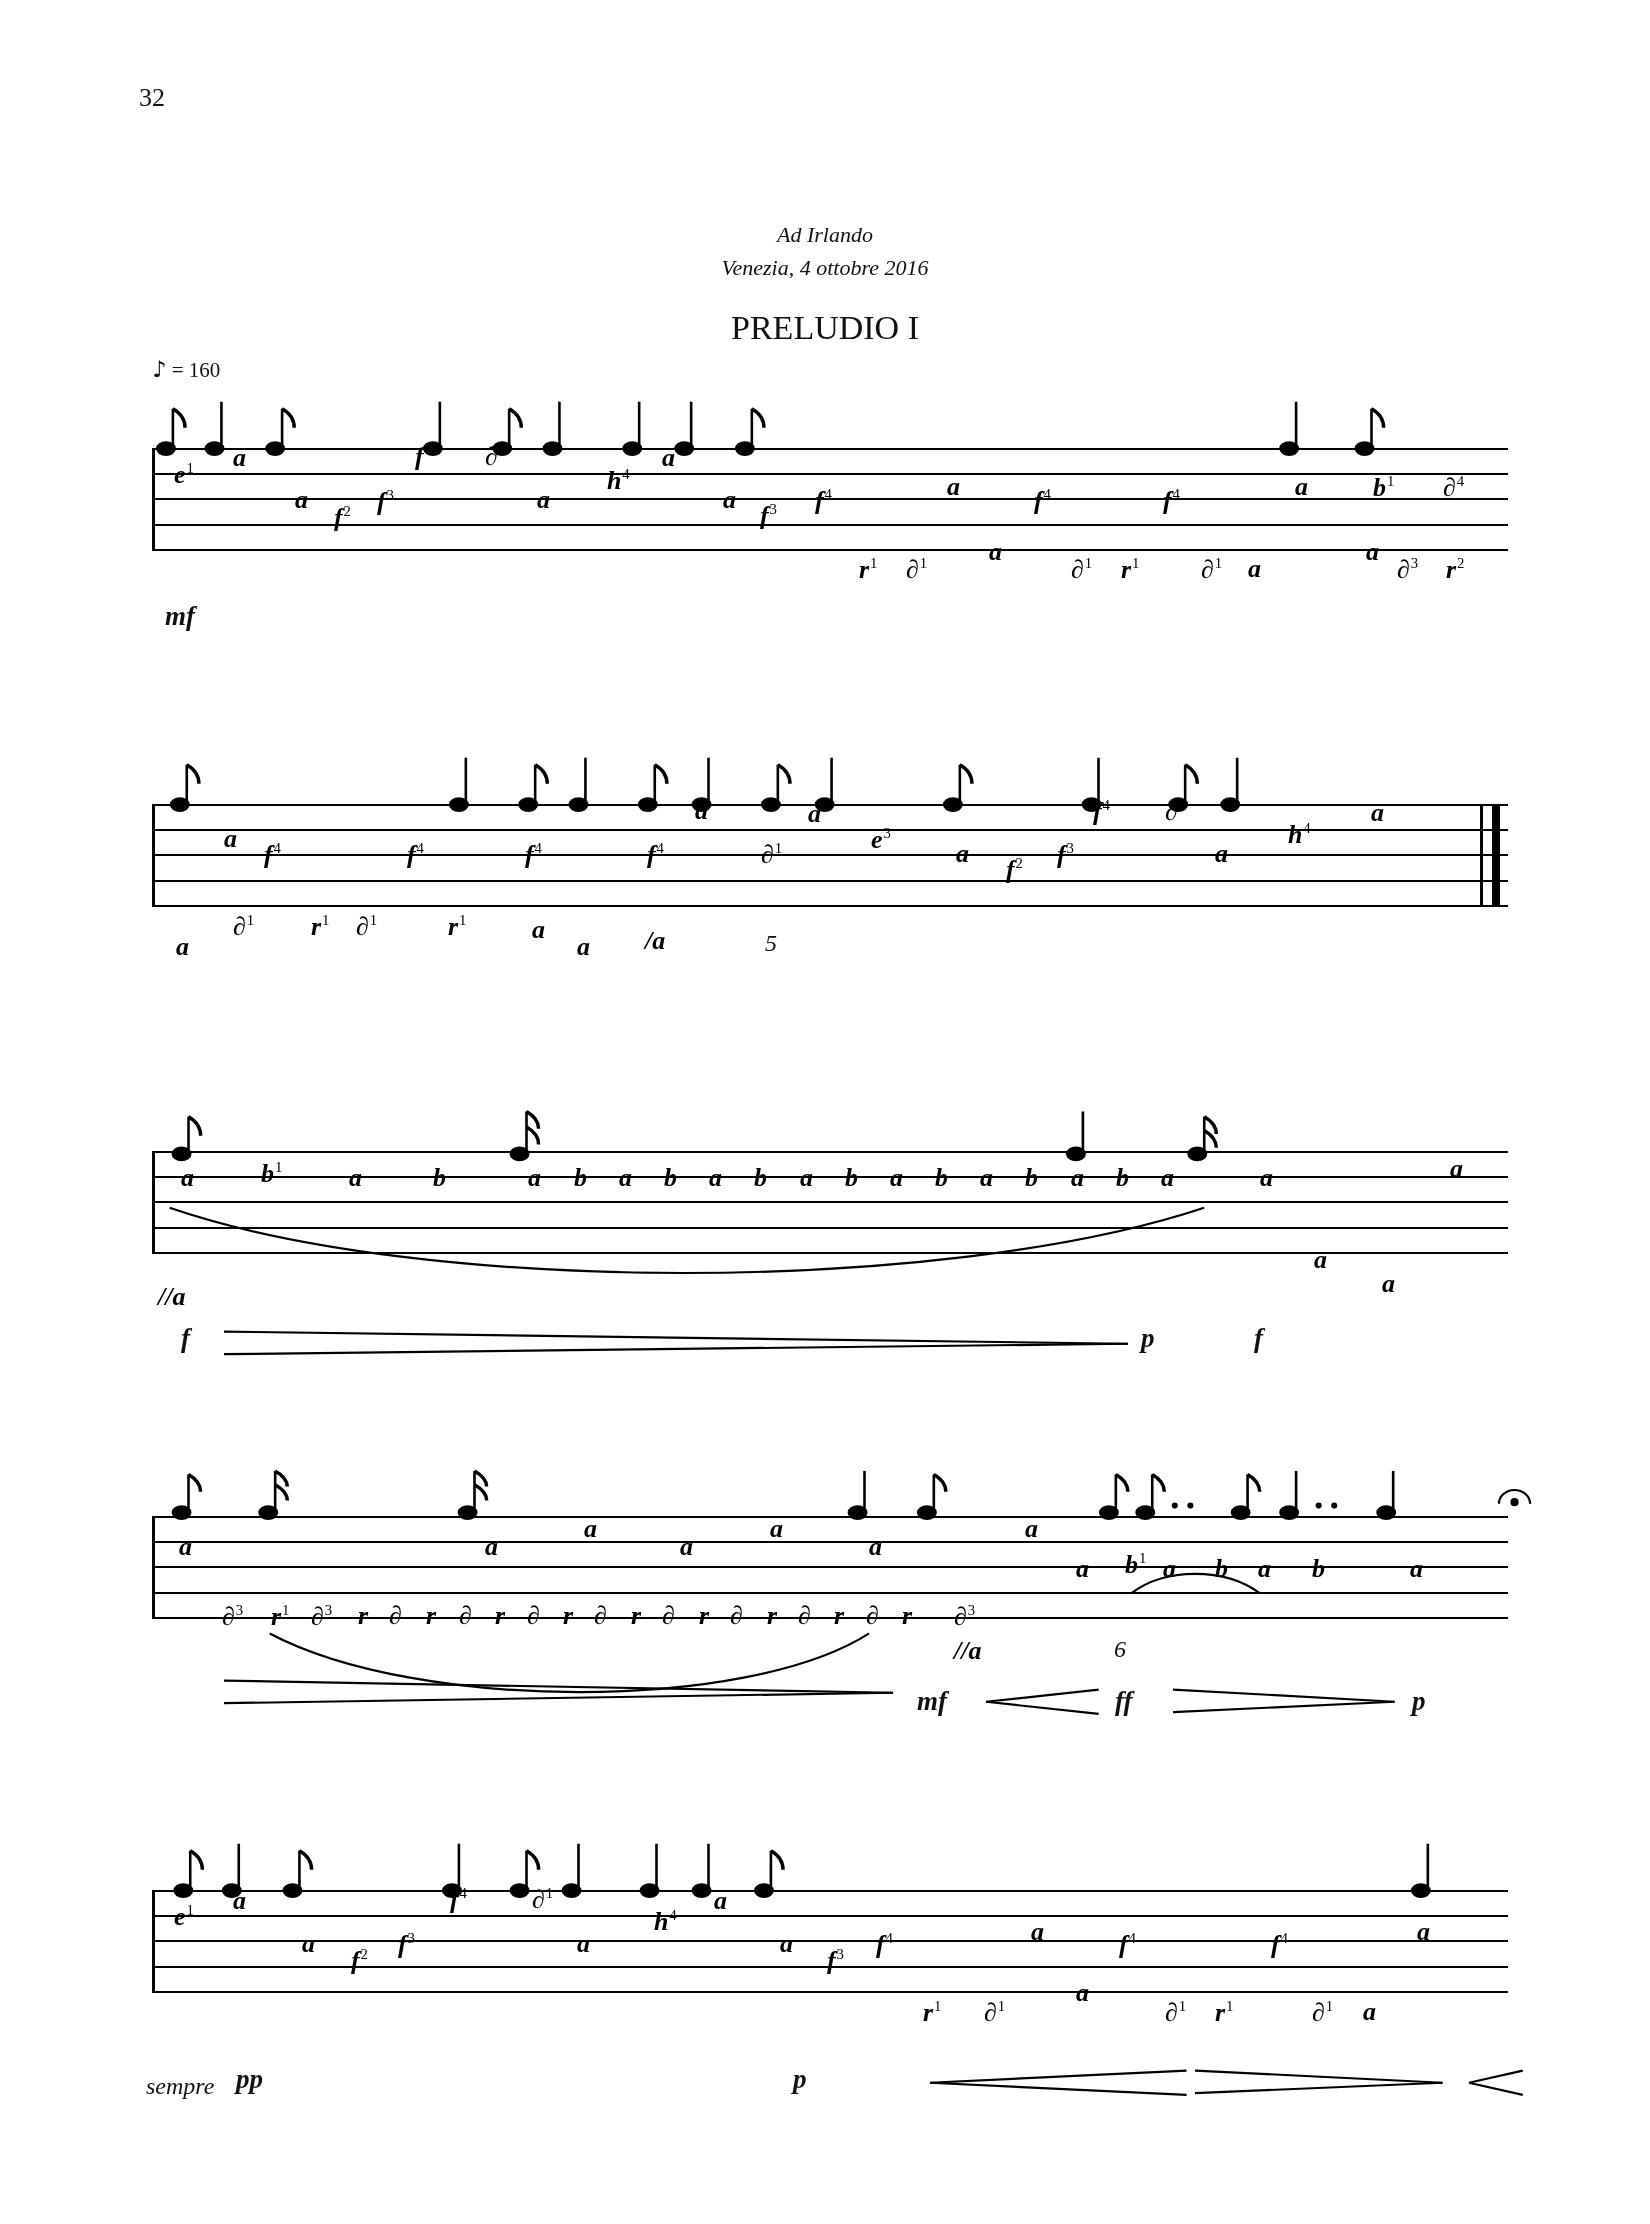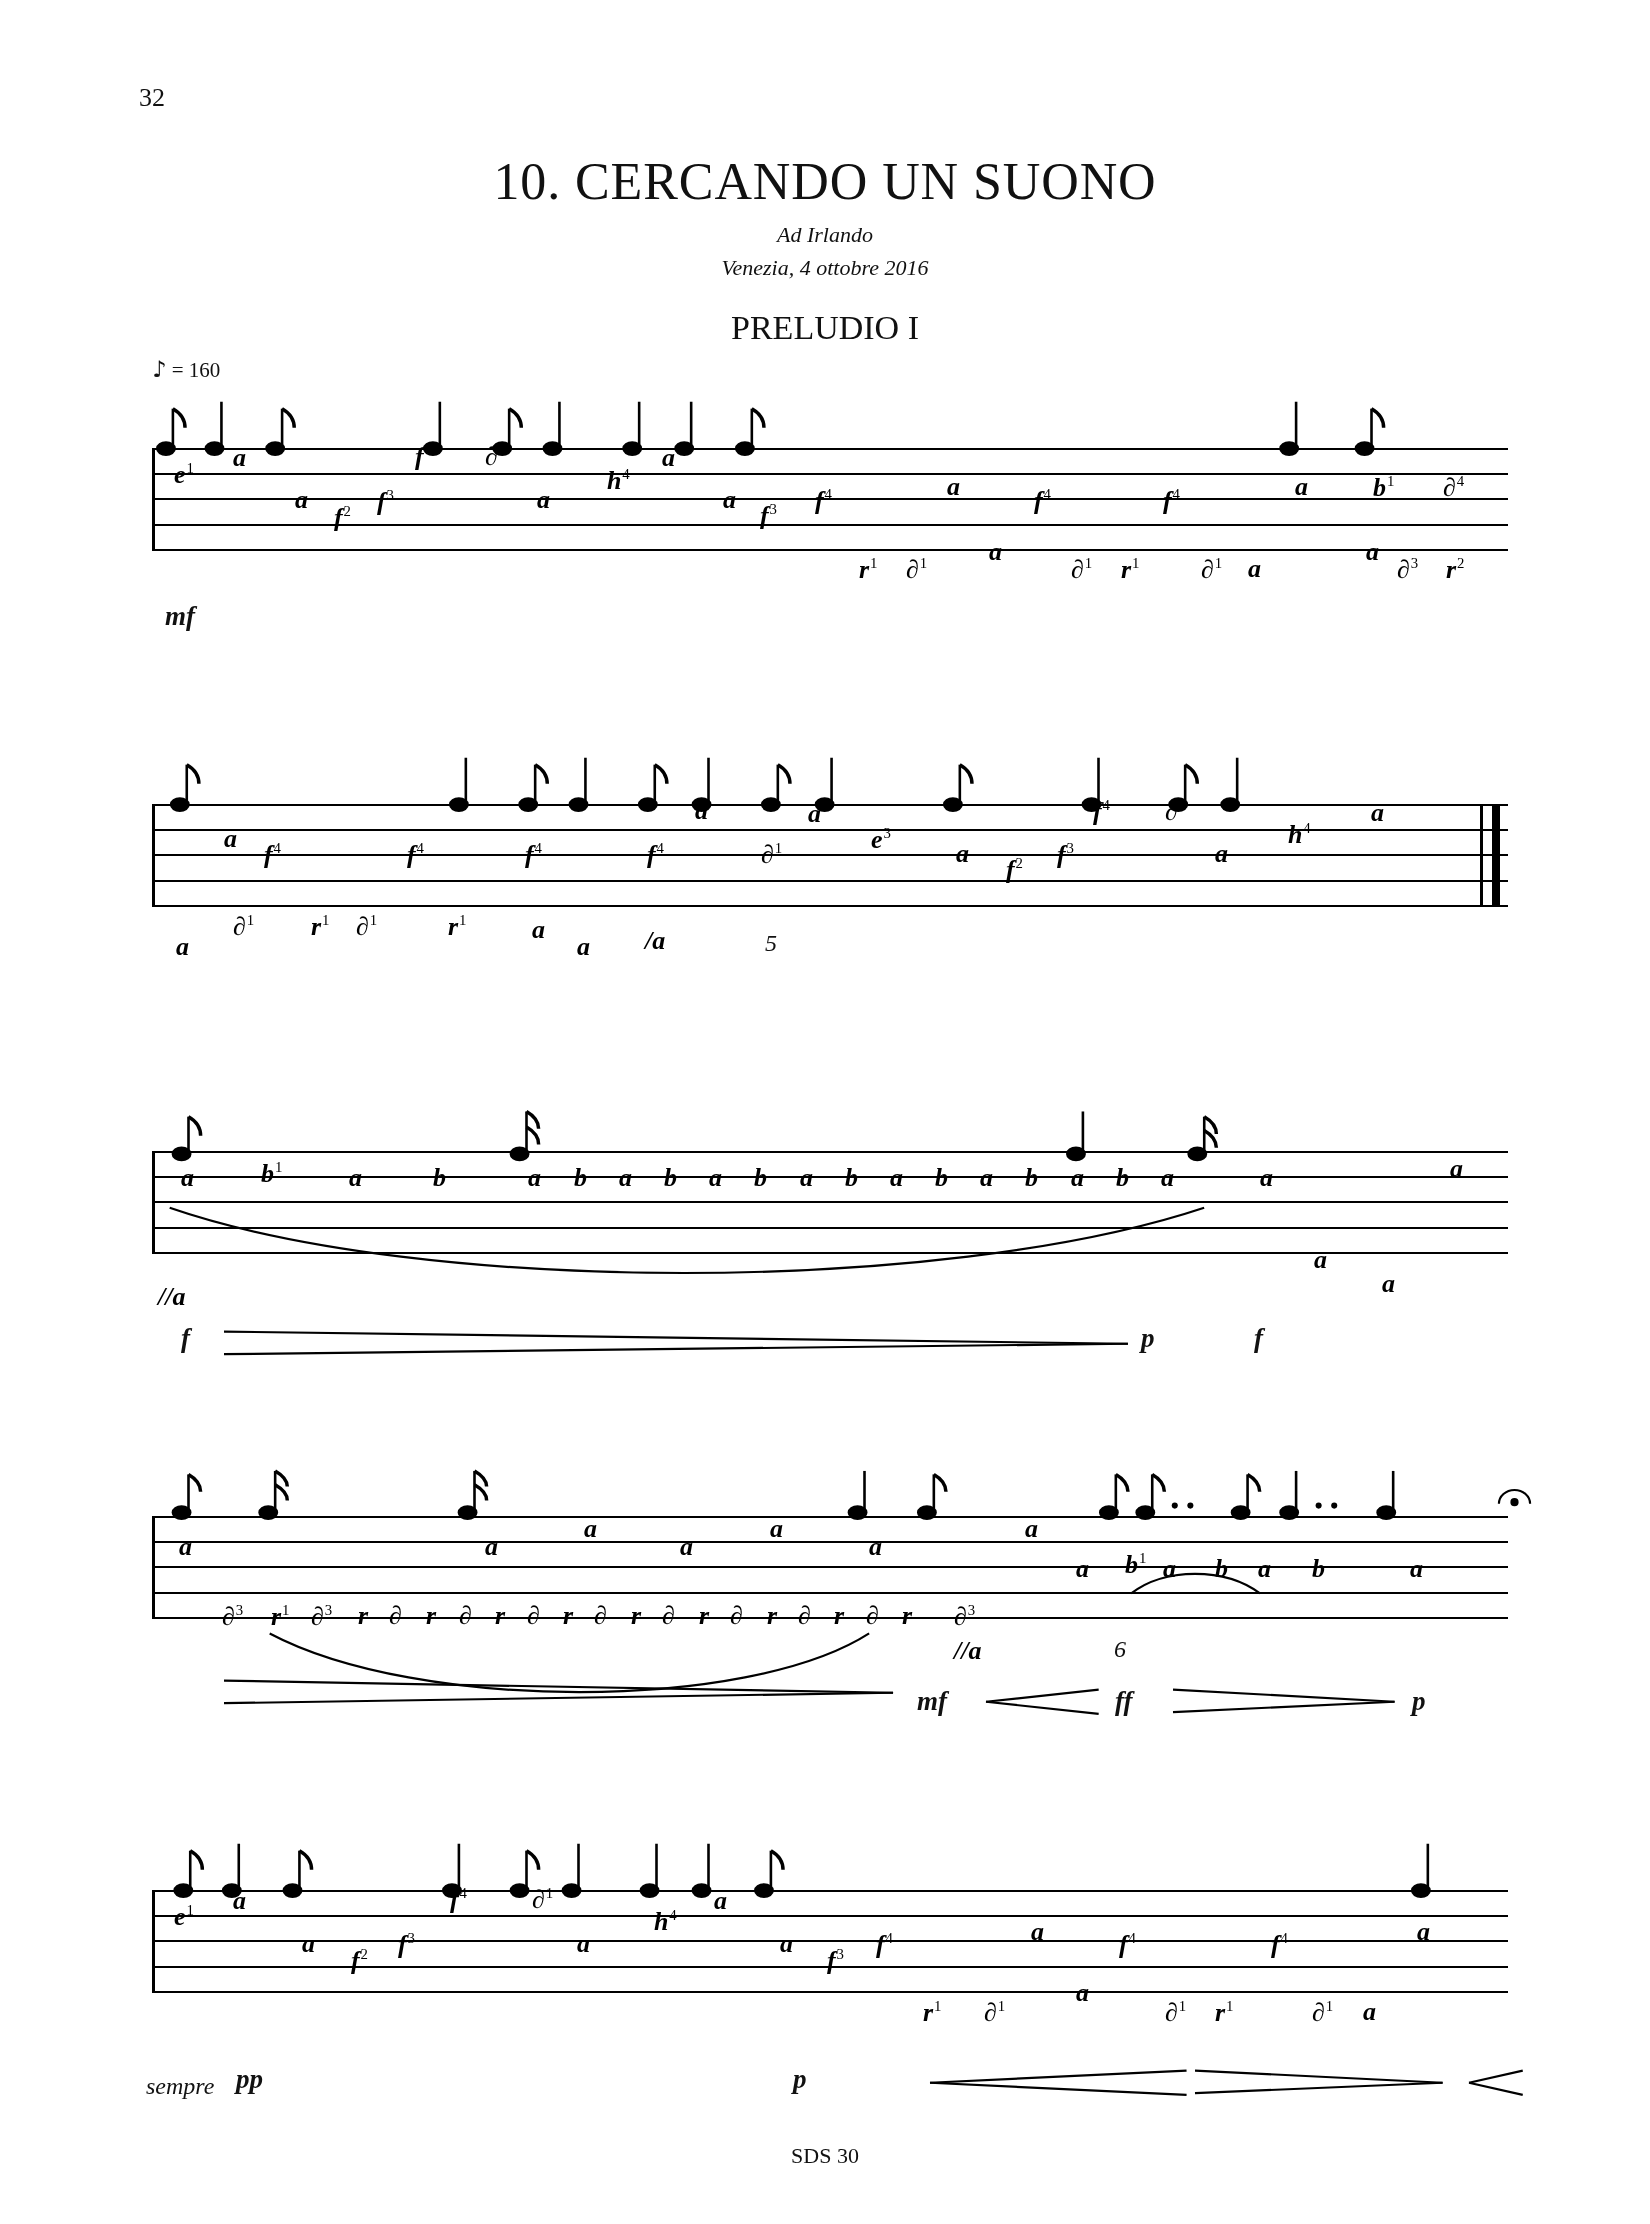--- a/index.html
+++ b/index.html
@@ -72,21 +72,20 @@
   }
   svg{position:absolute;overflow:visible;}
 </style>
 </head>
 <body>
 
 <div class="page">
 
   <div class="page-number">32</div>
 
-  <div class="title">10. CERCANDO UN SUONO</div>
   <div class="dedication">Ad Irlando</div>
   <div class="place-date">Venezia, 4 ottobre 2016</div>
 
   <div class="section-heading" style="top:309px">PRELUDIO I</div>
 
   <div class="tempo" style="left:152px;top:356px">
     <span class="notehead">♪</span>
     <span>= 160</span>
   </div>
 
@@ -525,15 +524,14 @@
   </svg>
   <svg width="278" height="35" style="left:1195px;top:2067px" viewBox="0 0 320 40">
     <line x1="0" y1="4" x2="285" y2="18" stroke="#000" stroke-width="2.5"></line>
     <line x1="0" y1="30" x2="285" y2="18" stroke="#000" stroke-width="2.5"></line>
   </svg>
   <svg width="78" height="35" style="left:1469px;top:2067px" viewBox="0 0 90 40">
     <line x1="0" y1="18" x2="62" y2="4" stroke="#000" stroke-width="2.5"></line>
     <line x1="0" y1="18" x2="62" y2="32" stroke="#000" stroke-width="2.5"></line>
   </svg>
 
-  <div class="footer">SDS 30</div>
 </div>
 
 
 </body></html>

